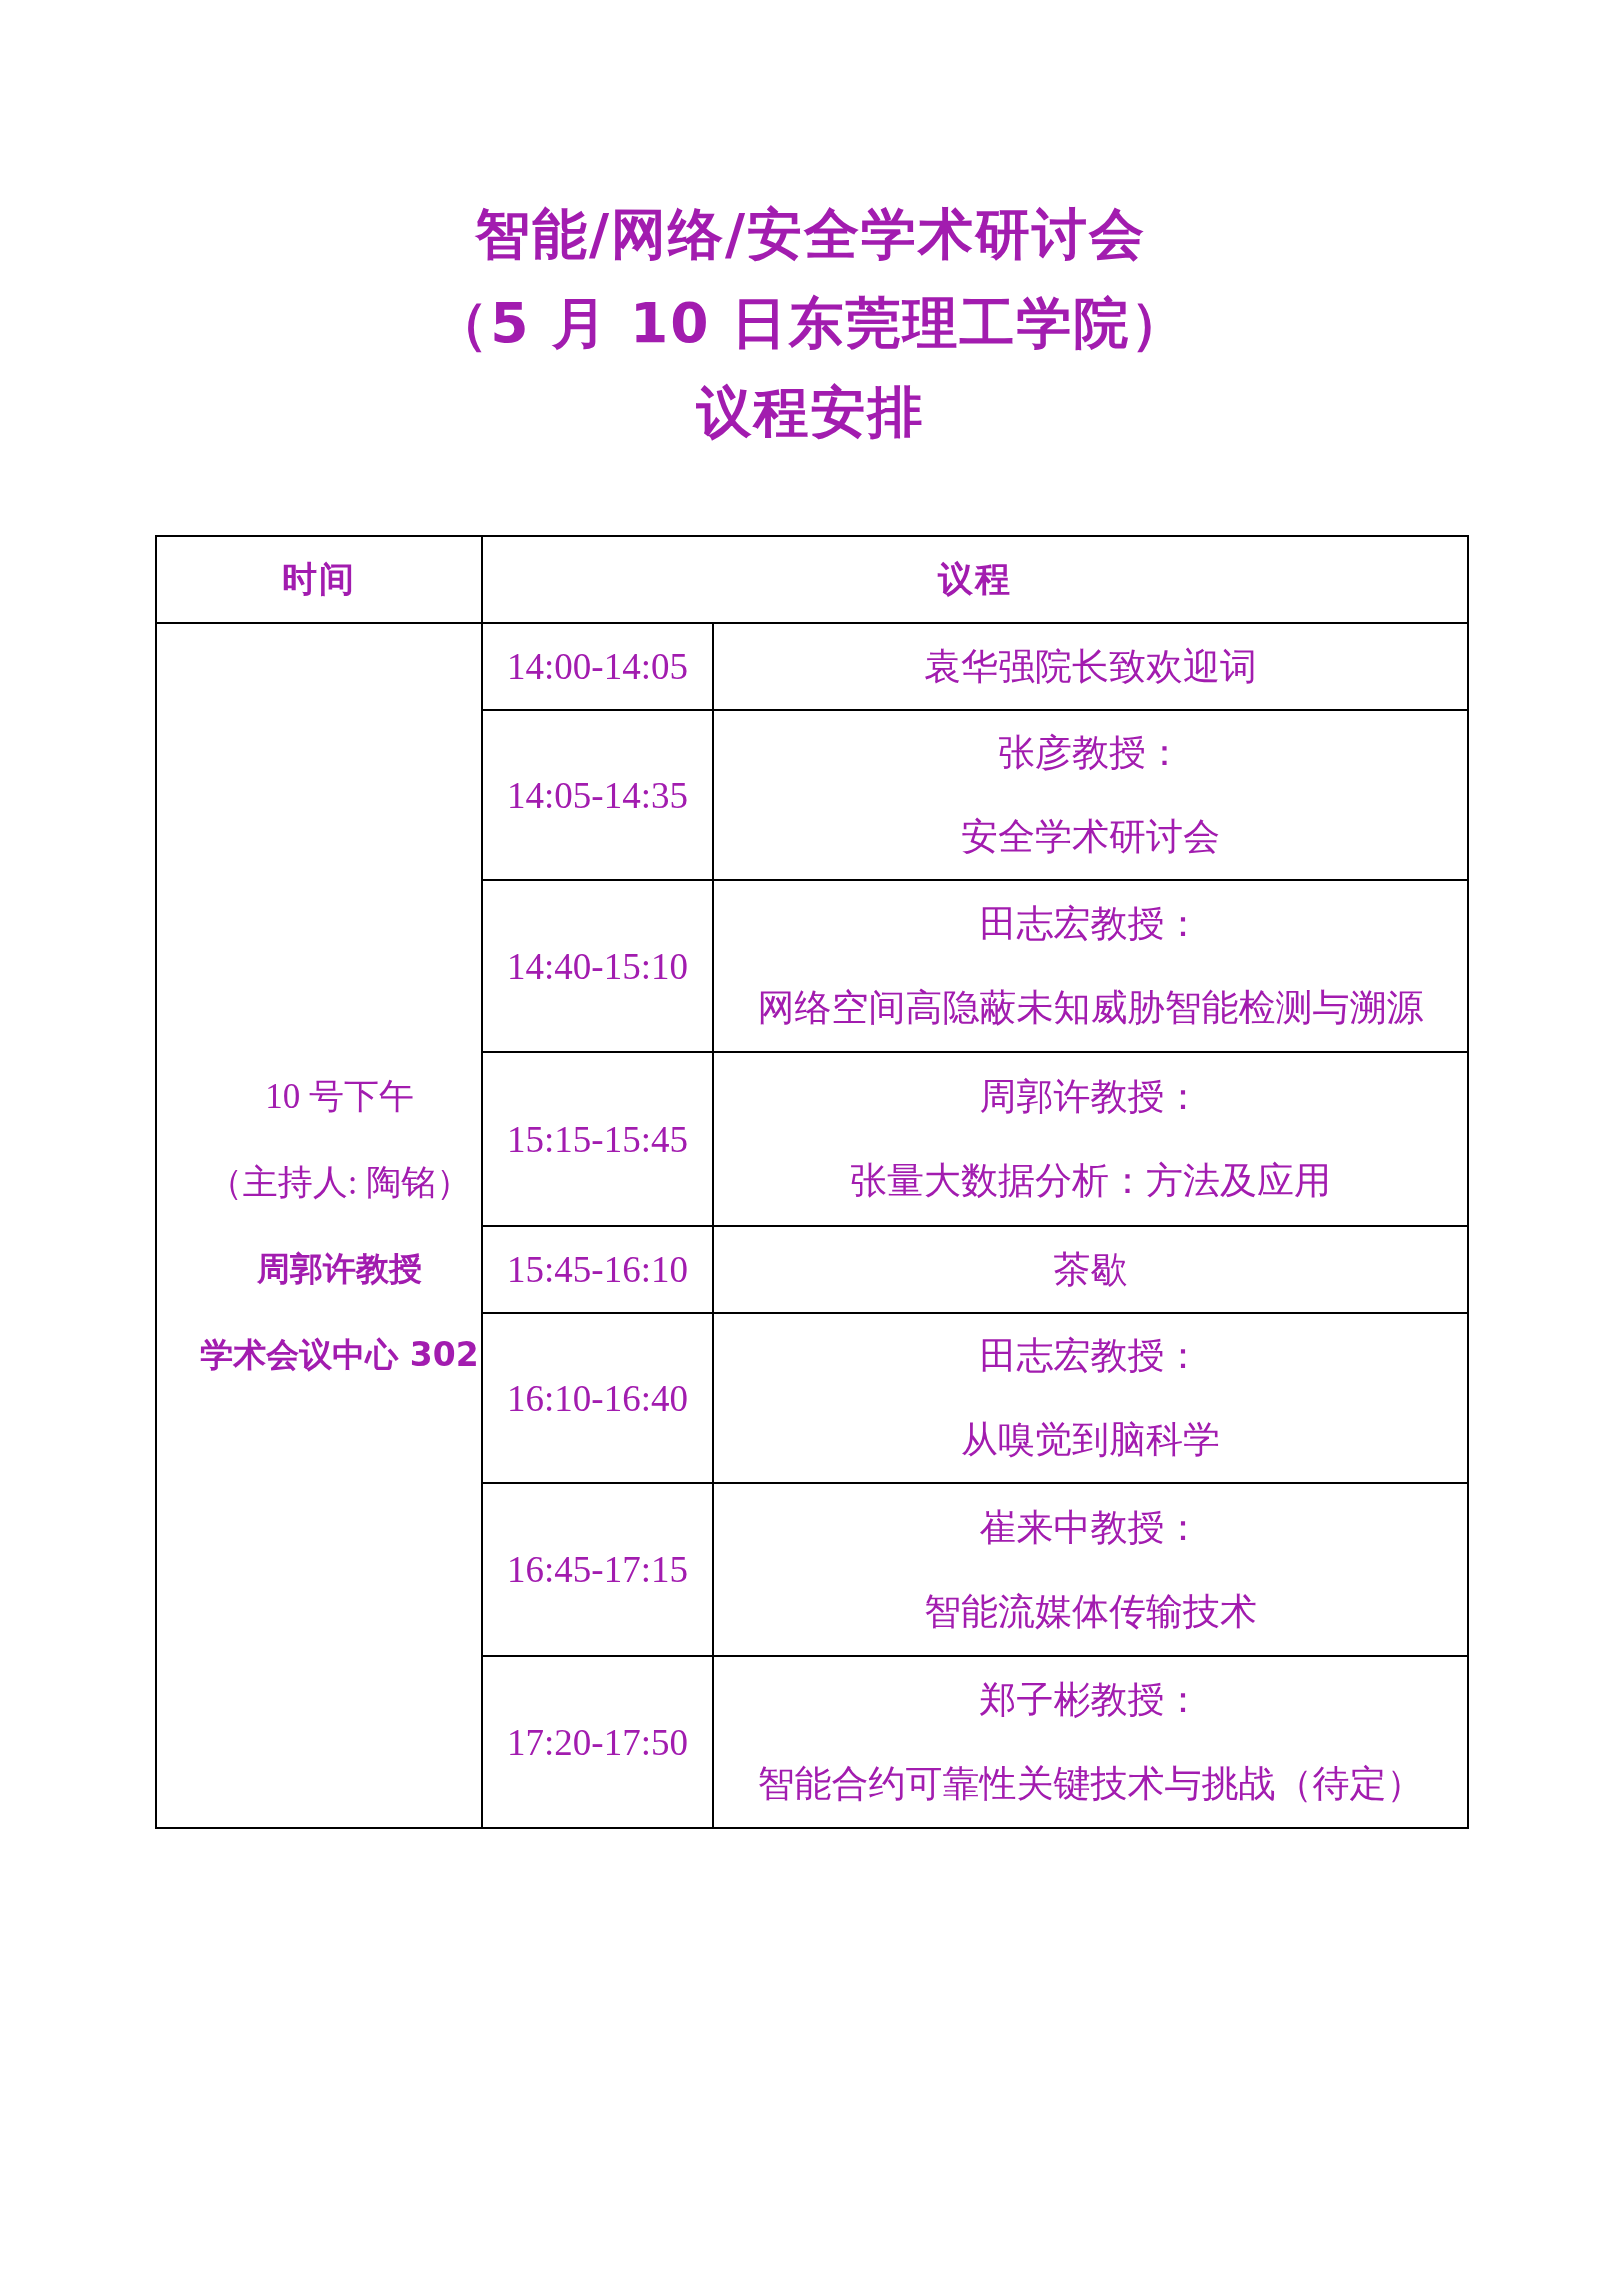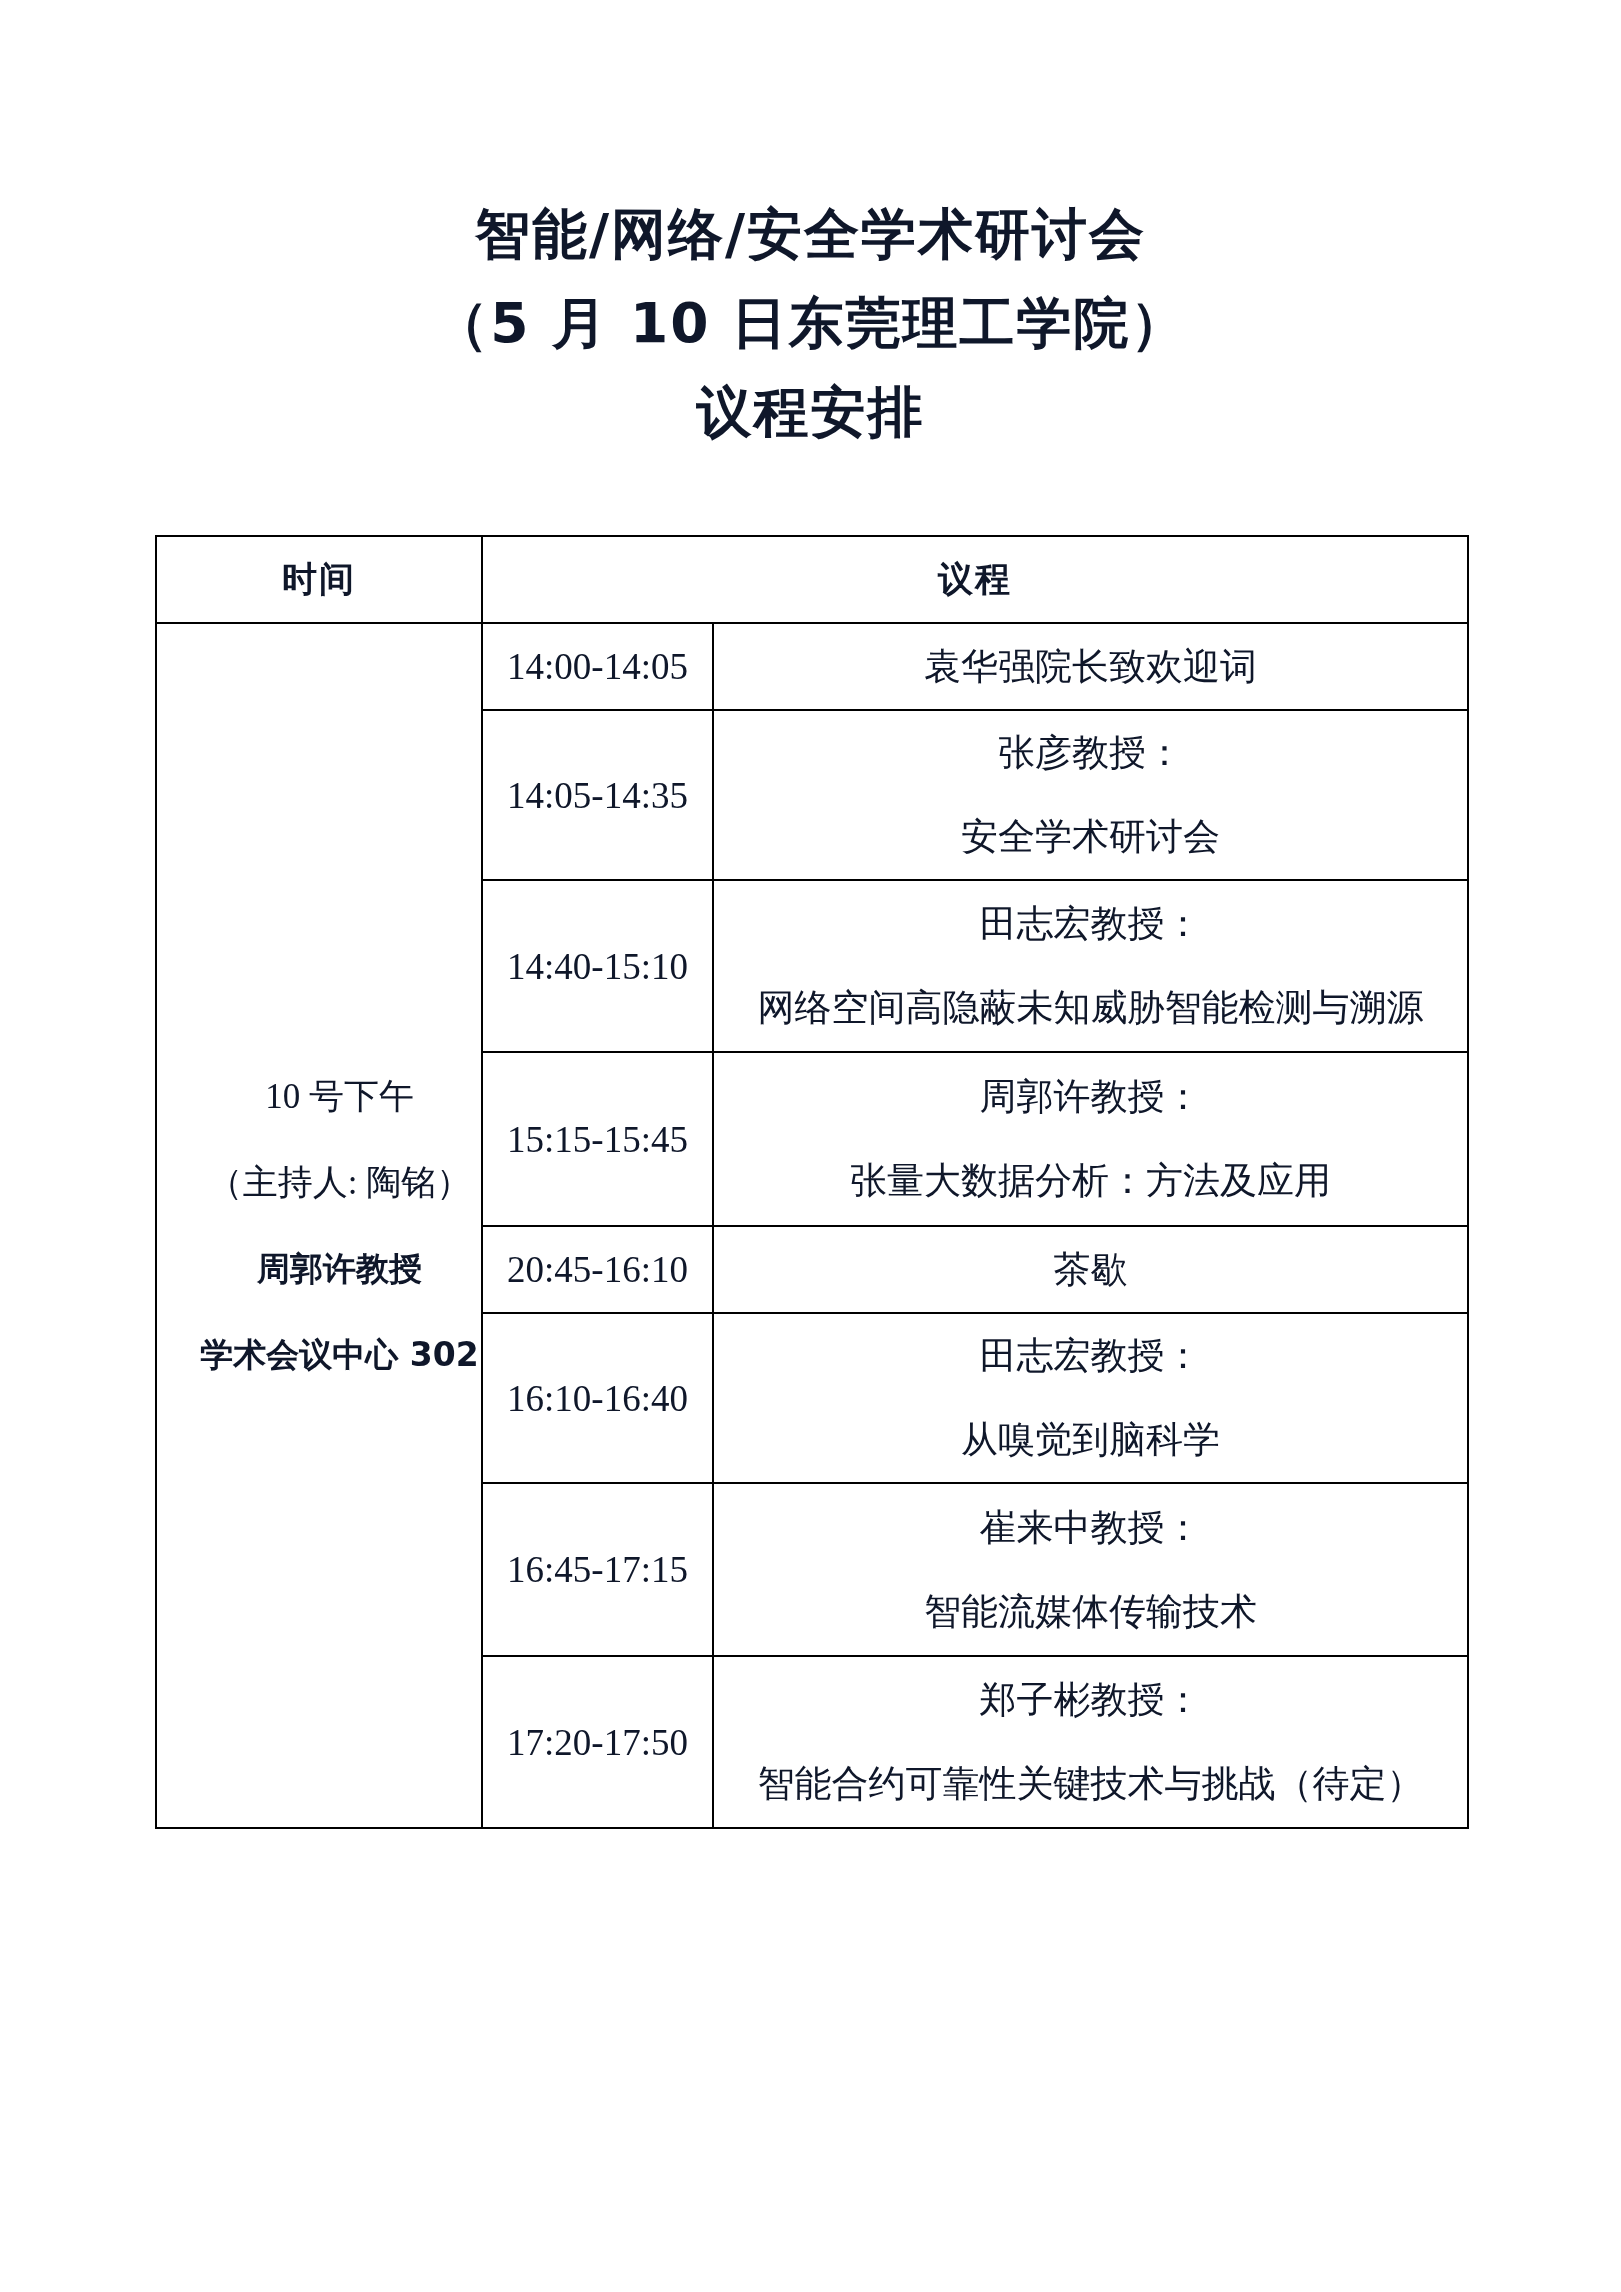--- a/index.html
+++ b/index.html
@@ -2,21 +2,21 @@
 <html><head>
 <meta charset="utf-8">
 <style>
   * { margin: 0; padding: 0; box-sizing: border-box; }
   html, body { background: #ffffff; }
   .page {
     position: relative;
     width: 1621px;
     height: 2293px;
     background: #ffffff;
-    color: #0f172a;
+    color: #a21caf;
     overflow: hidden;
     font-family: "Liberation Serif", "DejaVu Serif", serif;
   }
 
   
   .title-block {
     position: absolute;
     top: 190px;
     left: 0;
     width: 100%;
@@ -129,21 +129,21 @@
 
     <tr style="height:174px">
       <td class="time-cell">15:15-15:45</td>
       <td class="agenda-cell">
         <div class="agenda-line">周郭许教授：</div>
         <div class="agenda-line">张量大数据分析：方法及应用</div>
       </td>
     </tr>
 
     <tr style="height:87px">
-      <td class="time-cell">20:45-16:10</td>
+      <td class="time-cell">15:45-16:10</td>
       <td class="agenda-cell">
         <div class="agenda-line single">茶歇</div>
       </td>
     </tr>
 
     <tr style="height:170px">
       <td class="time-cell">16:10-16:40</td>
       <td class="agenda-cell">
         <div class="agenda-line">田志宏教授：</div>
         <div class="agenda-line">从嗅觉到脑科学</div>

